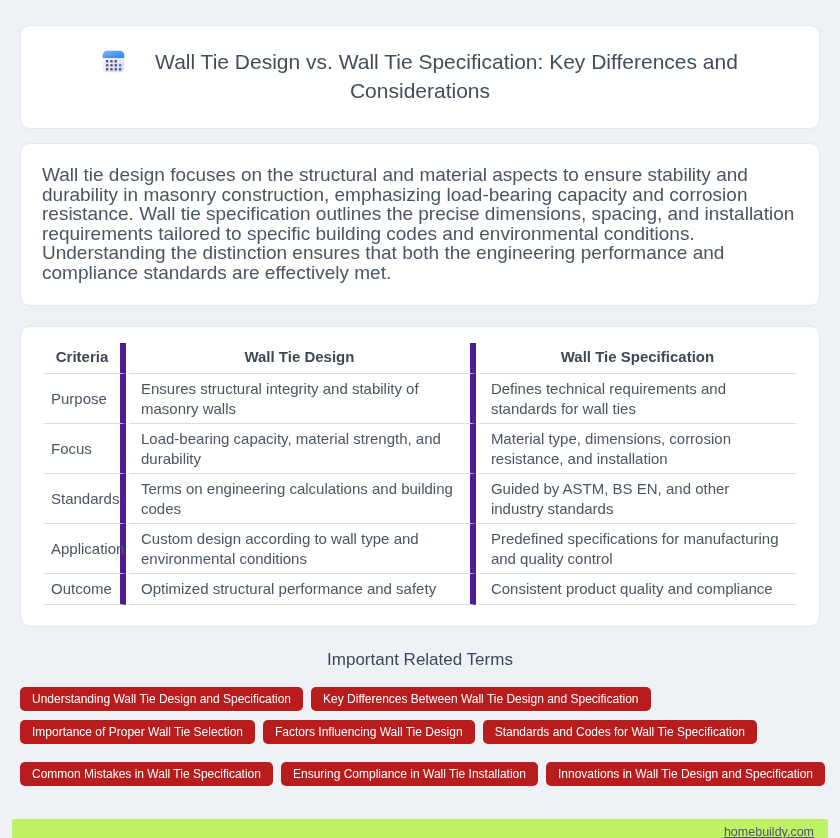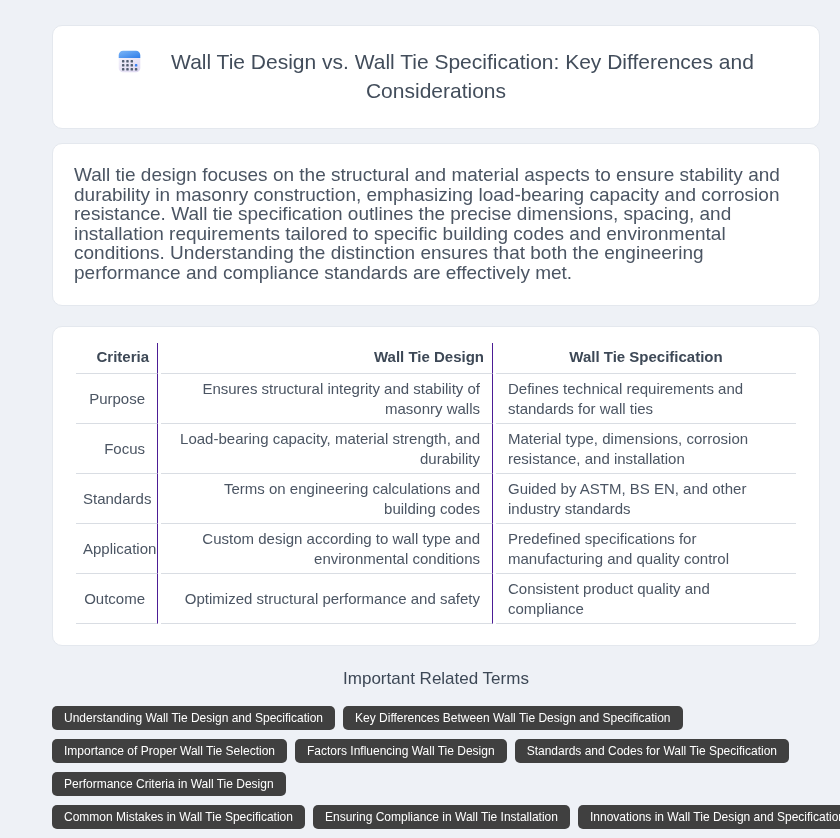--- a/index.html
+++ b/index.html
@@ -5,21 +5,21 @@
   * { margin: 0; padding: 0; box-sizing: border-box; }
   html, body { width: 840px; }
   body {
     background: #eef1f6;
     font-family: "Liberation Sans", "DejaVu Sans", sans-serif;
     color: #4b5563;
     width: 840px;
     height: 838px;
     overflow: hidden;
   }
-  .page { padding: 25px 20px 0 20px; margin-left: 32px; }
+  .page { padding: 25px 20px 0 20px; }
   .card {
     background: #ffffff;
     border: 1px solid #e4e8ee;
     border-radius: 10px;
   }
   
   .header-card { padding: 21px 34px 23px 34px; }
   .title {
     font-size: 21px;
     line-height: 29px;
@@ -59,39 +59,39 @@
     border-bottom: 1px solid #d9dde3;
   }
   td {
     font-size: 15px;
     line-height: 19.5px;
     color: #4b5563;
     vertical-align: middle;
     padding: 5px 12px;
     border-bottom: 1px solid #d9dde3;
   }
-  th.v-line, td.v-line { border-right: 1px solid #4c1d95; text-align: right; }
+  th.v-line, td.v-line { border-right: 6px solid #4c1d95; }
   td.criteria { padding-left: 7px; }
   
   .terms-heading {
     margin-top: 23px;
     text-align: center;
     font-size: 17px;
     font-weight: 400;
     color: #3d4856;
   }
   .terms { margin-top: 17px; }
   .tag-row {
     display: flex;
     gap: 8px;
     margin-bottom: 9px;
   }
   .tag {
     display: inline-block;
-    background: #404040;
+    background: #b91c1c;
     color: #ffffff;
     font-size: 12px;
     line-height: 14px;
     padding: 5px 12px 5px 12px;
     border-radius: 5px;
     white-space: nowrap;
     cursor: pointer;
   }
   
   .footer {
@@ -199,21 +199,20 @@
       <div class="tag-row">
         <span class="tag">Understanding Wall Tie Design and Specification</span>
         <span class="tag">Key Differences Between Wall Tie Design and Specification</span>
       </div>
       <div class="tag-row">
         <span class="tag">Importance of Proper Wall Tie Selection</span>
         <span class="tag">Factors Influencing Wall Tie Design</span>
         <span class="tag">Standards and Codes for Wall Tie Specification</span>
       </div>
       <div class="tag-row">
-        <span class="tag">Performance Criteria in Wall Tie Design</span>
       </div>
       <div class="tag-row">
         <span class="tag">Common Mistakes in Wall Tie Specification</span>
         <span class="tag">Ensuring Compliance in Wall Tie Installation</span>
         <span class="tag">Innovations in Wall Tie Design and Specification</span>
       </div>
     </div>
 
 </div>
 

